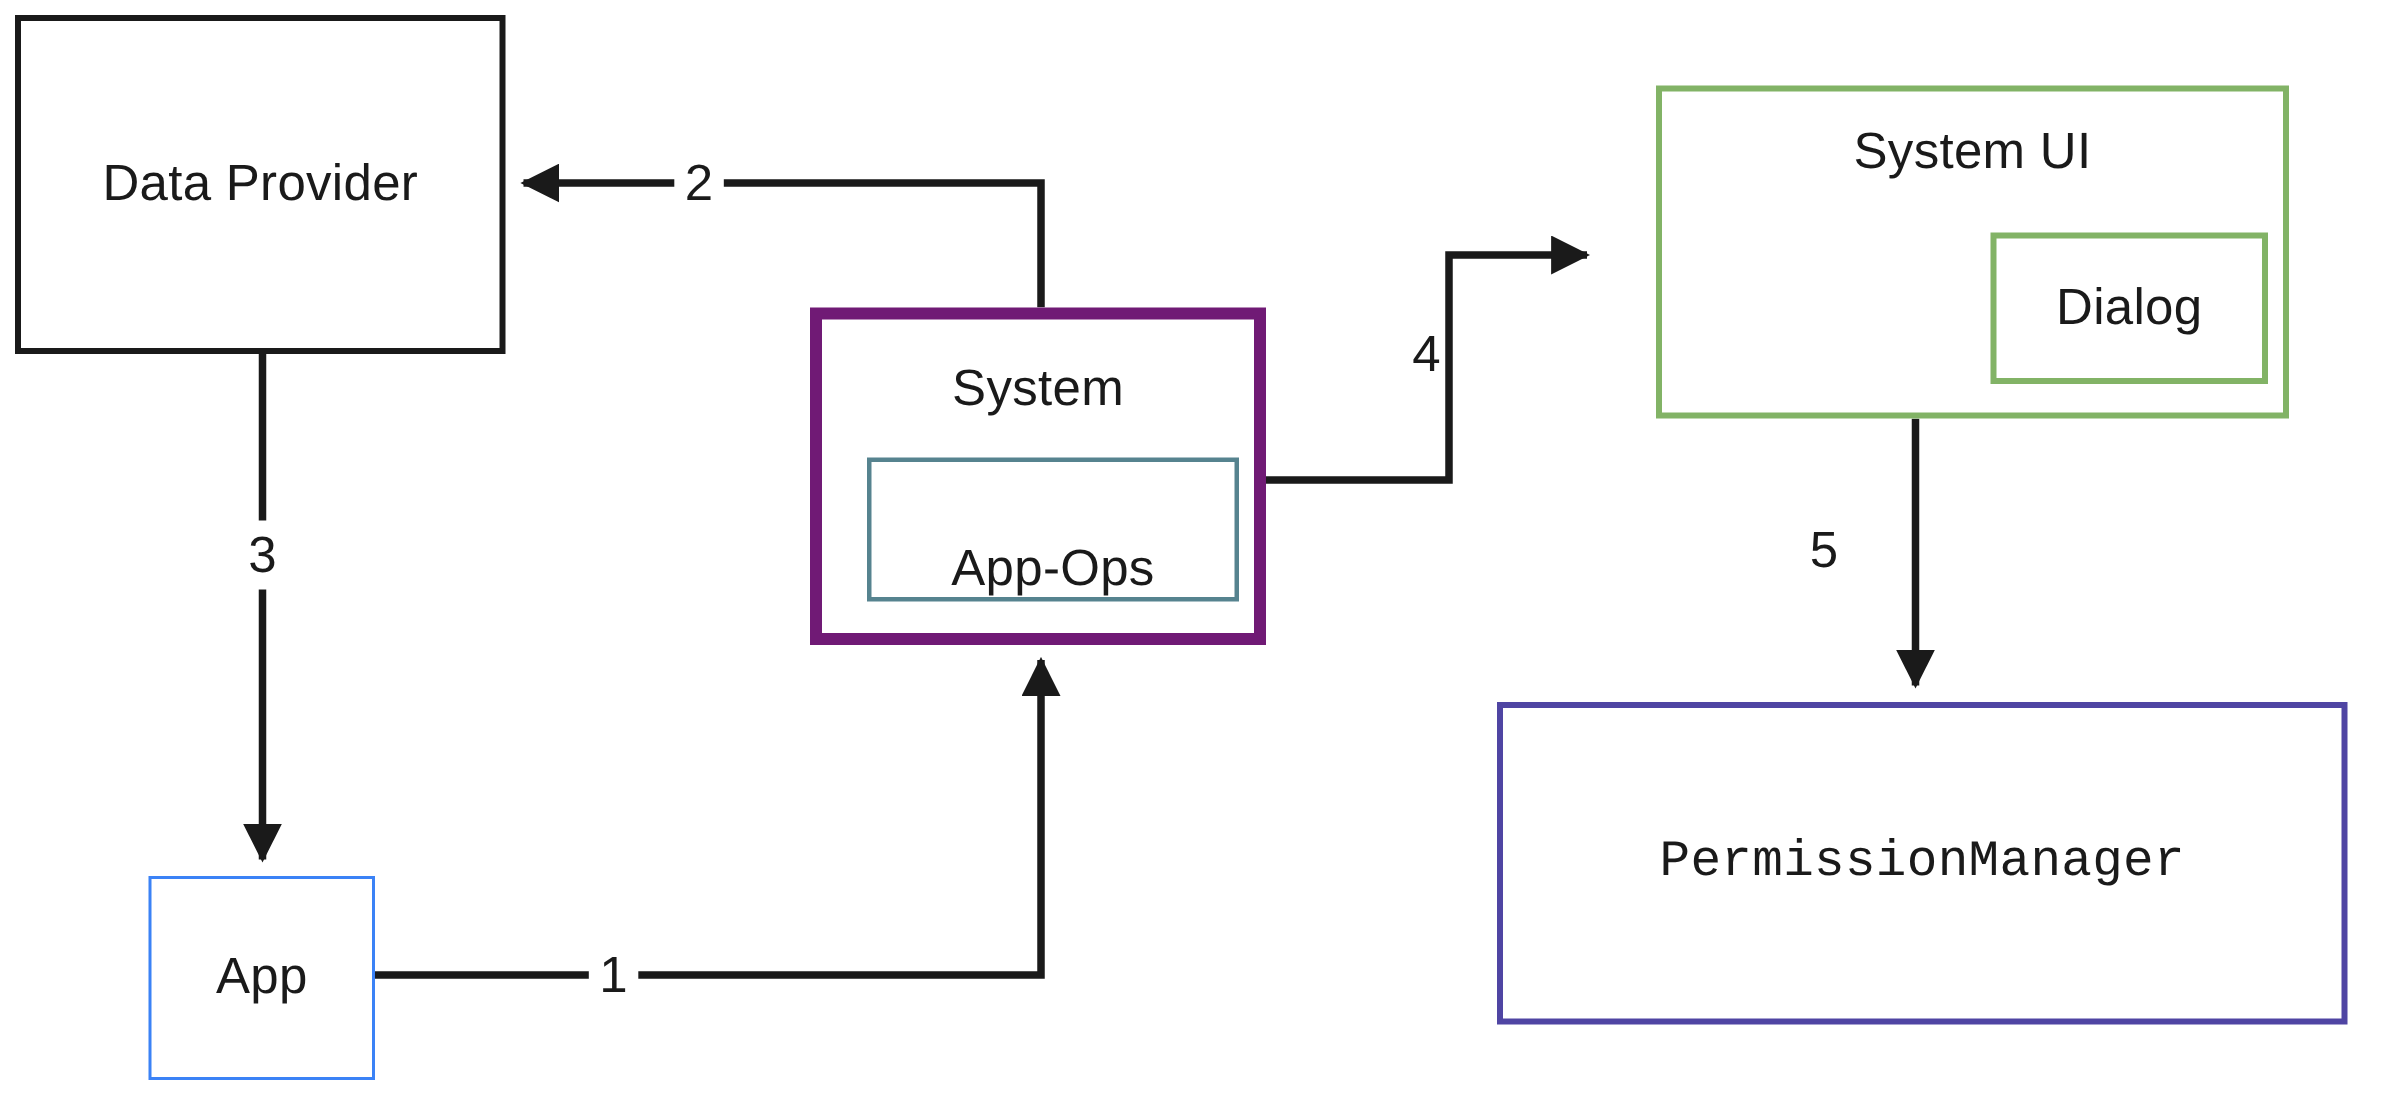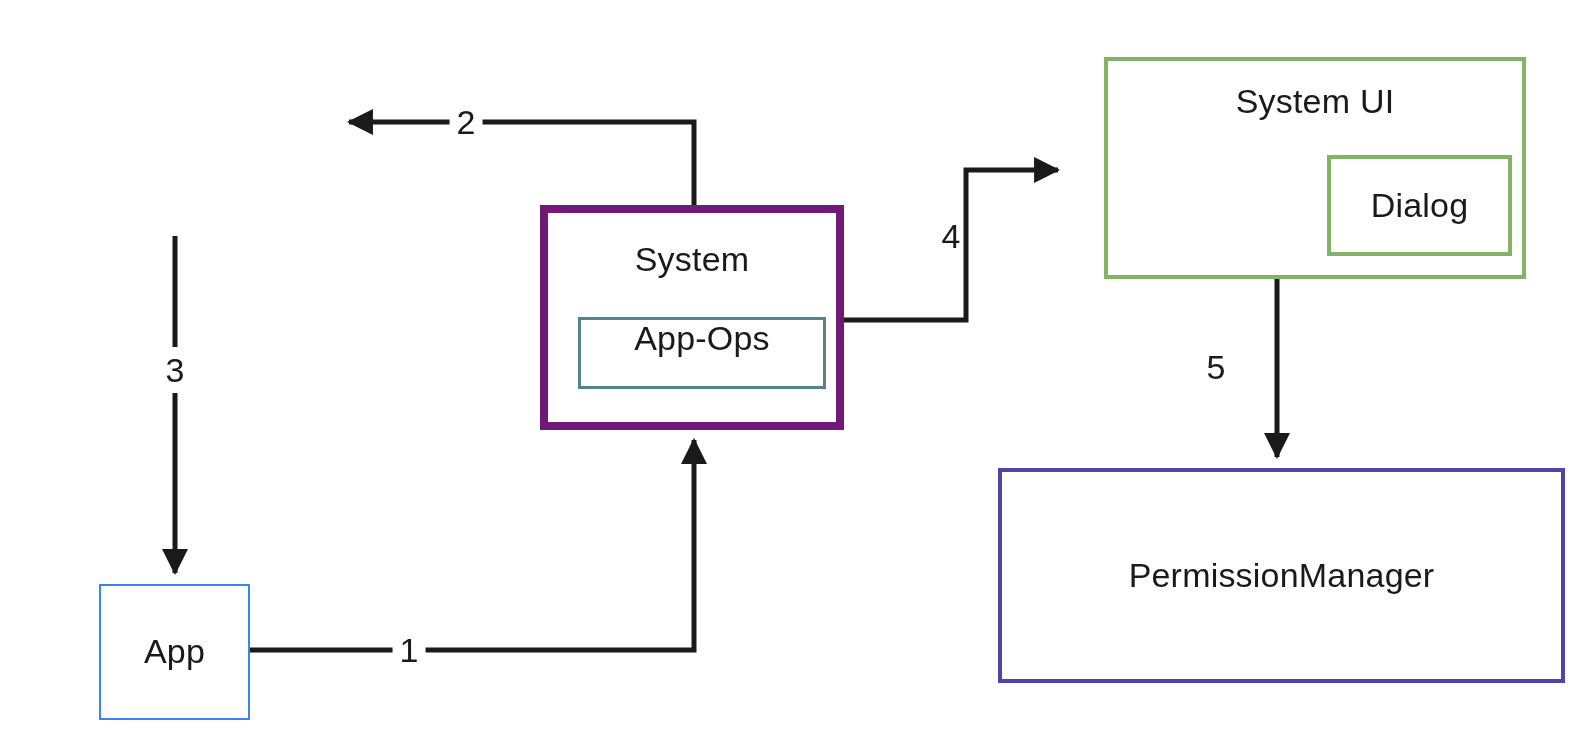--- a/index.html
+++ b/index.html
@@ -45,38 +45,39 @@
     border: 2px solid #3b82f6;
     align-items: center;
   }
   #node-system {
     left: 540px; top: 205px; width: 304px; height: 225px;
     border: 8px solid #701a75;
     align-items: flex-start;
     padding-top: 28px;
   }
   #node-app-ops {
-    left: 30px; top: 104px; width: 248px; height: 72px;
+    left: 30px; top: 92px; width: 248px; height: 96px;
     border: 3px solid #56838f;
-    align-items: flex-start;
+    align-items: flex-end;
   }
   #node-system-ui {
     left: 1104px; top: 57px; width: 422px; height: 222px;
     border: 4px solid #82b366;
     align-items: flex-start;
     padding-top: 22px;
   }
   #node-dialog {
     left: 219px; top: 94px; width: 185px; height: 101px;
     border: 4px solid #82b366;
   }
   #node-permission-manager {
     left: 998px; top: 468px; width: 567px; height: 215px;
     border: 4px solid #4f45a3;
     align-items: center;
+    font-family: Liberation Mono, monospace;
   }
 
   
   .edge-svg {
     position: absolute;
     left: 0; top: 0;
     width: 1588px;
     height: 740px;
     overflow: visible;
     pointer-events: none;
@@ -121,20 +122,23 @@
 
     <path class="edge-path" d="M 1277 279 L 1277 457" marker-end="url(#arrow-head)"></path>
   </svg>
 
   <div class="edge-label" style="left:409px; top:650px;">1</div>
   <div class="edge-label" style="left:466px; top:122px;">2</div>
   <div class="edge-label" style="left:175px; top:370px; padding:6px 0;">3</div>
   <div class="edge-label" style="left:951px; top:236px; padding:6px 0;">4</div>
   <div class="edge-label" style="left:1216px; top:367px; padding:6px 0;">5</div>
 
+  <div class="node label-center" id="node-data-provider">
+    <span class="node-label">Data Provider</span>
+  </div>
 
   <div class="node label-center" id="node-app">
     <span class="node-label">App</span>
   </div>
 
   <div class="node" id="node-system">
     <span class="node-label">System</span>
     <div class="node label-center" id="node-app-ops">
       <span class="node-label">App-Ops</span>
     </div>

